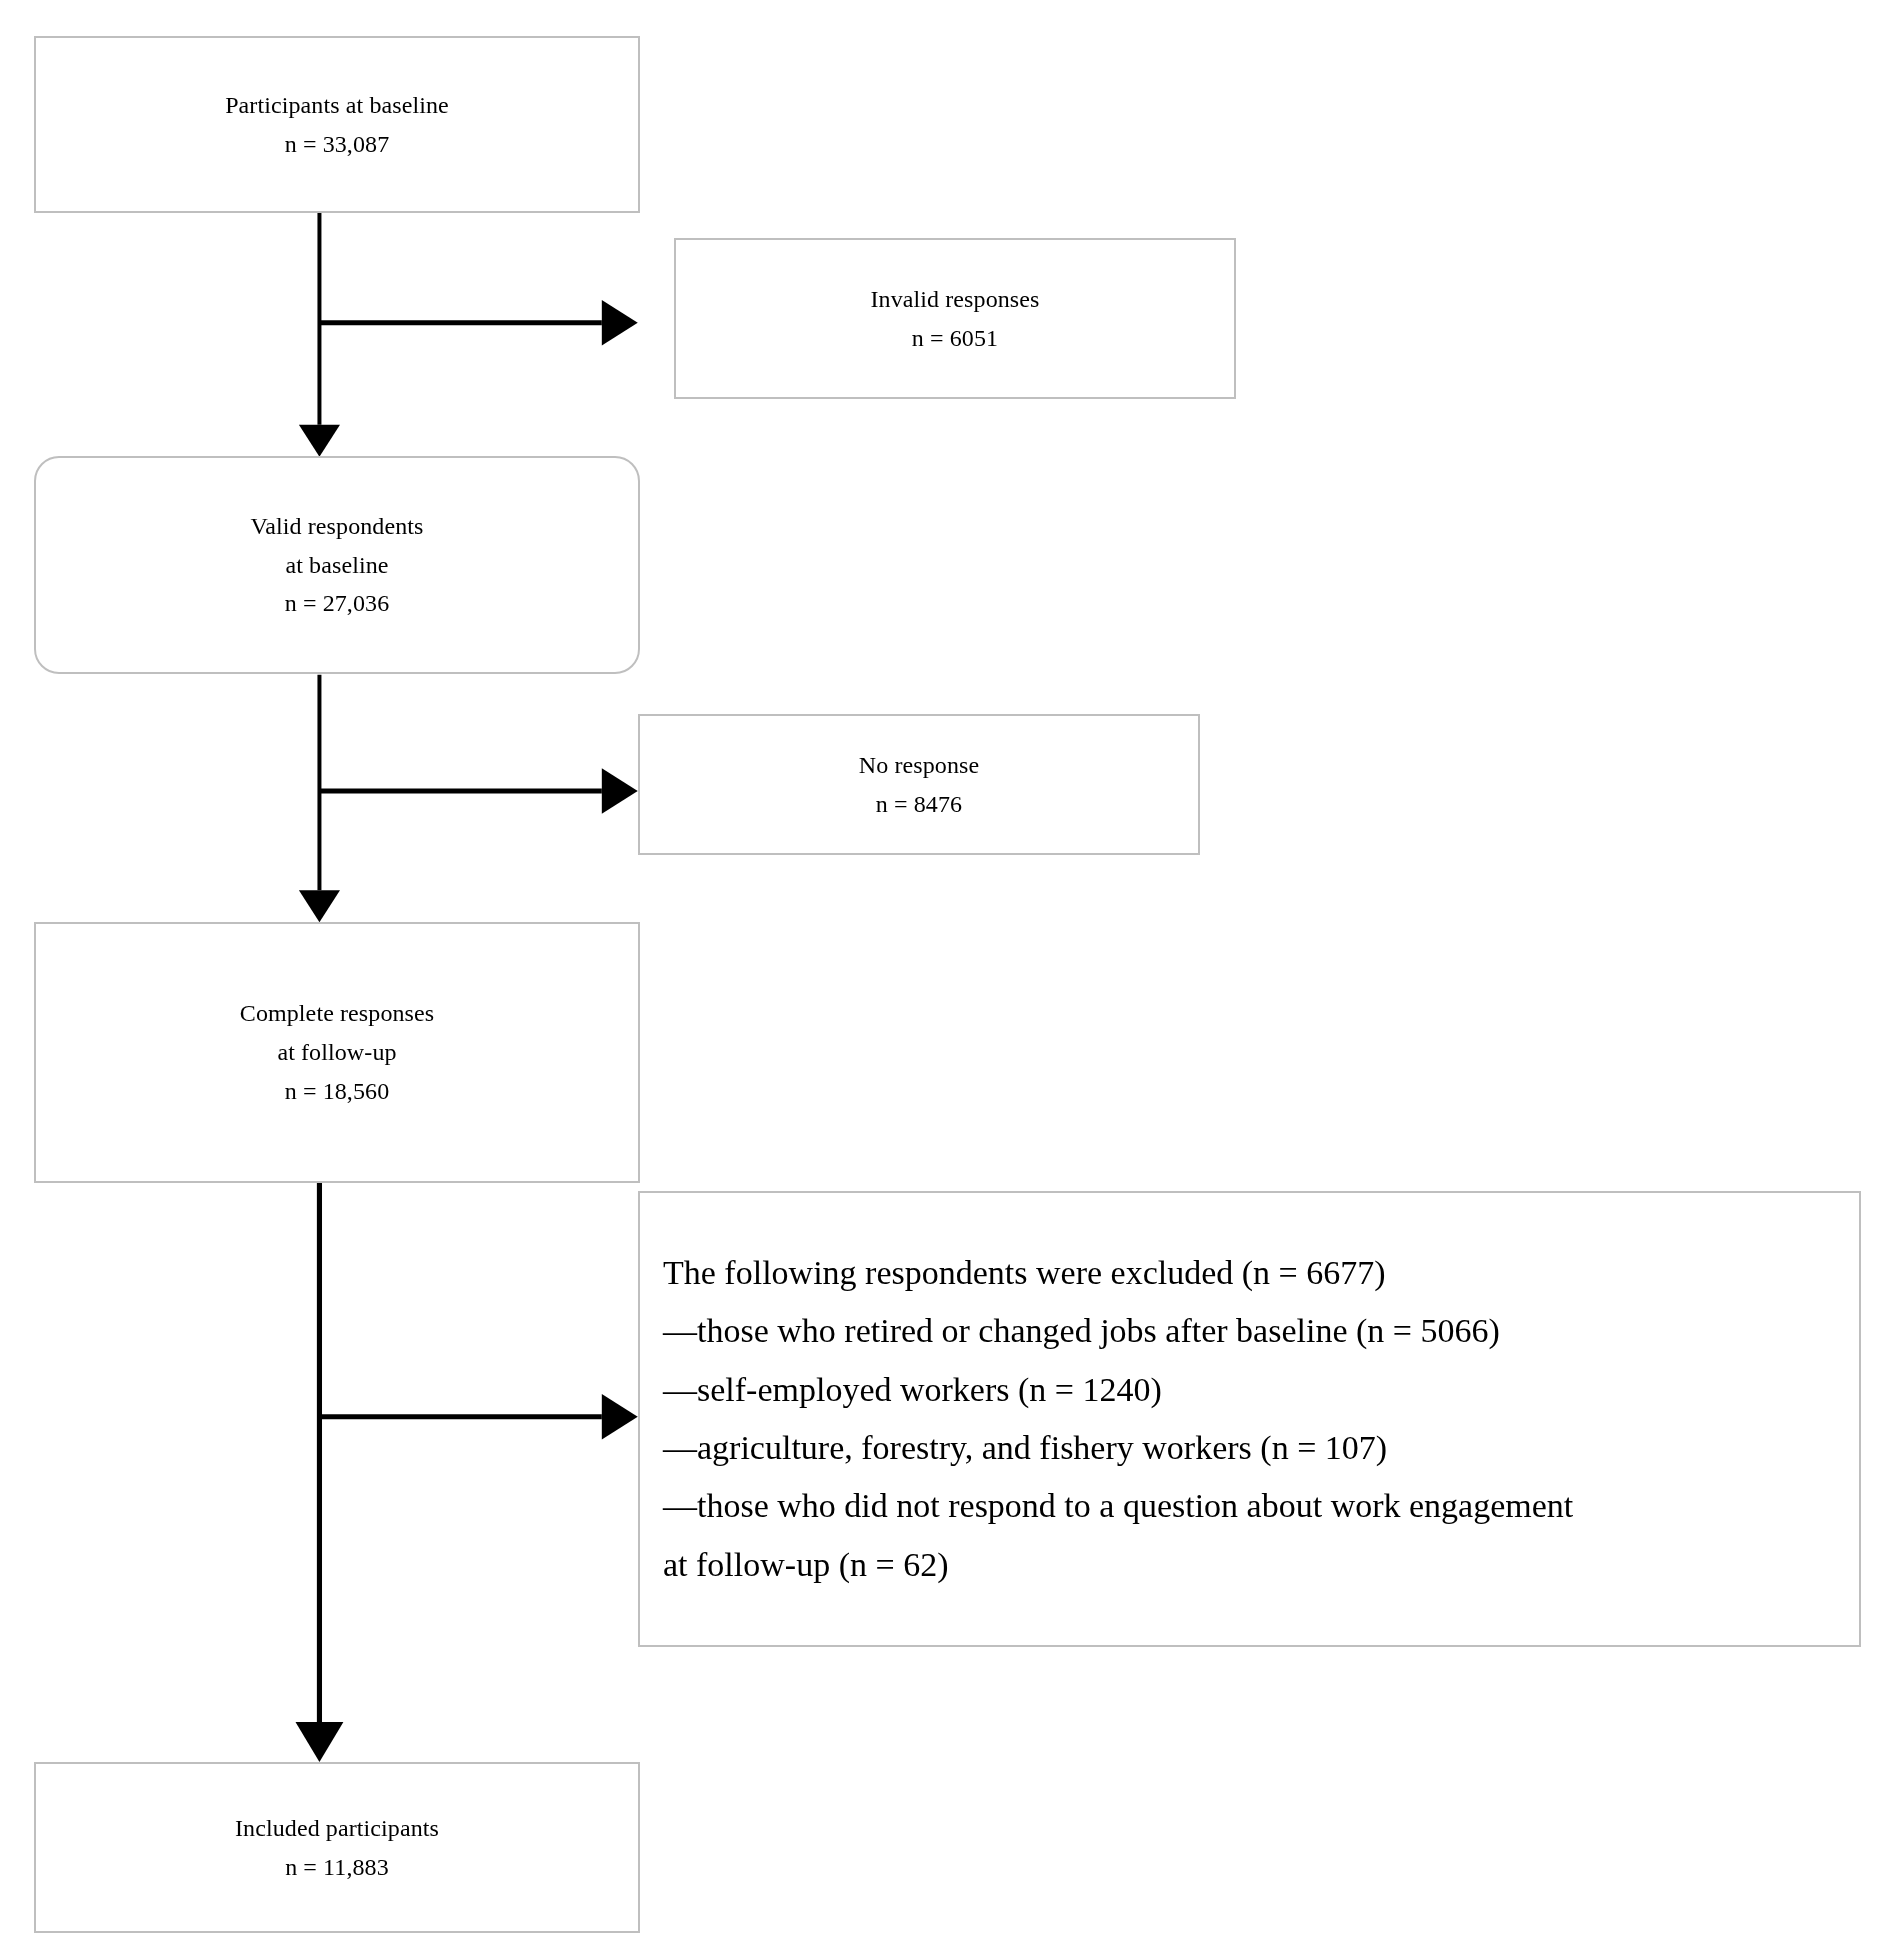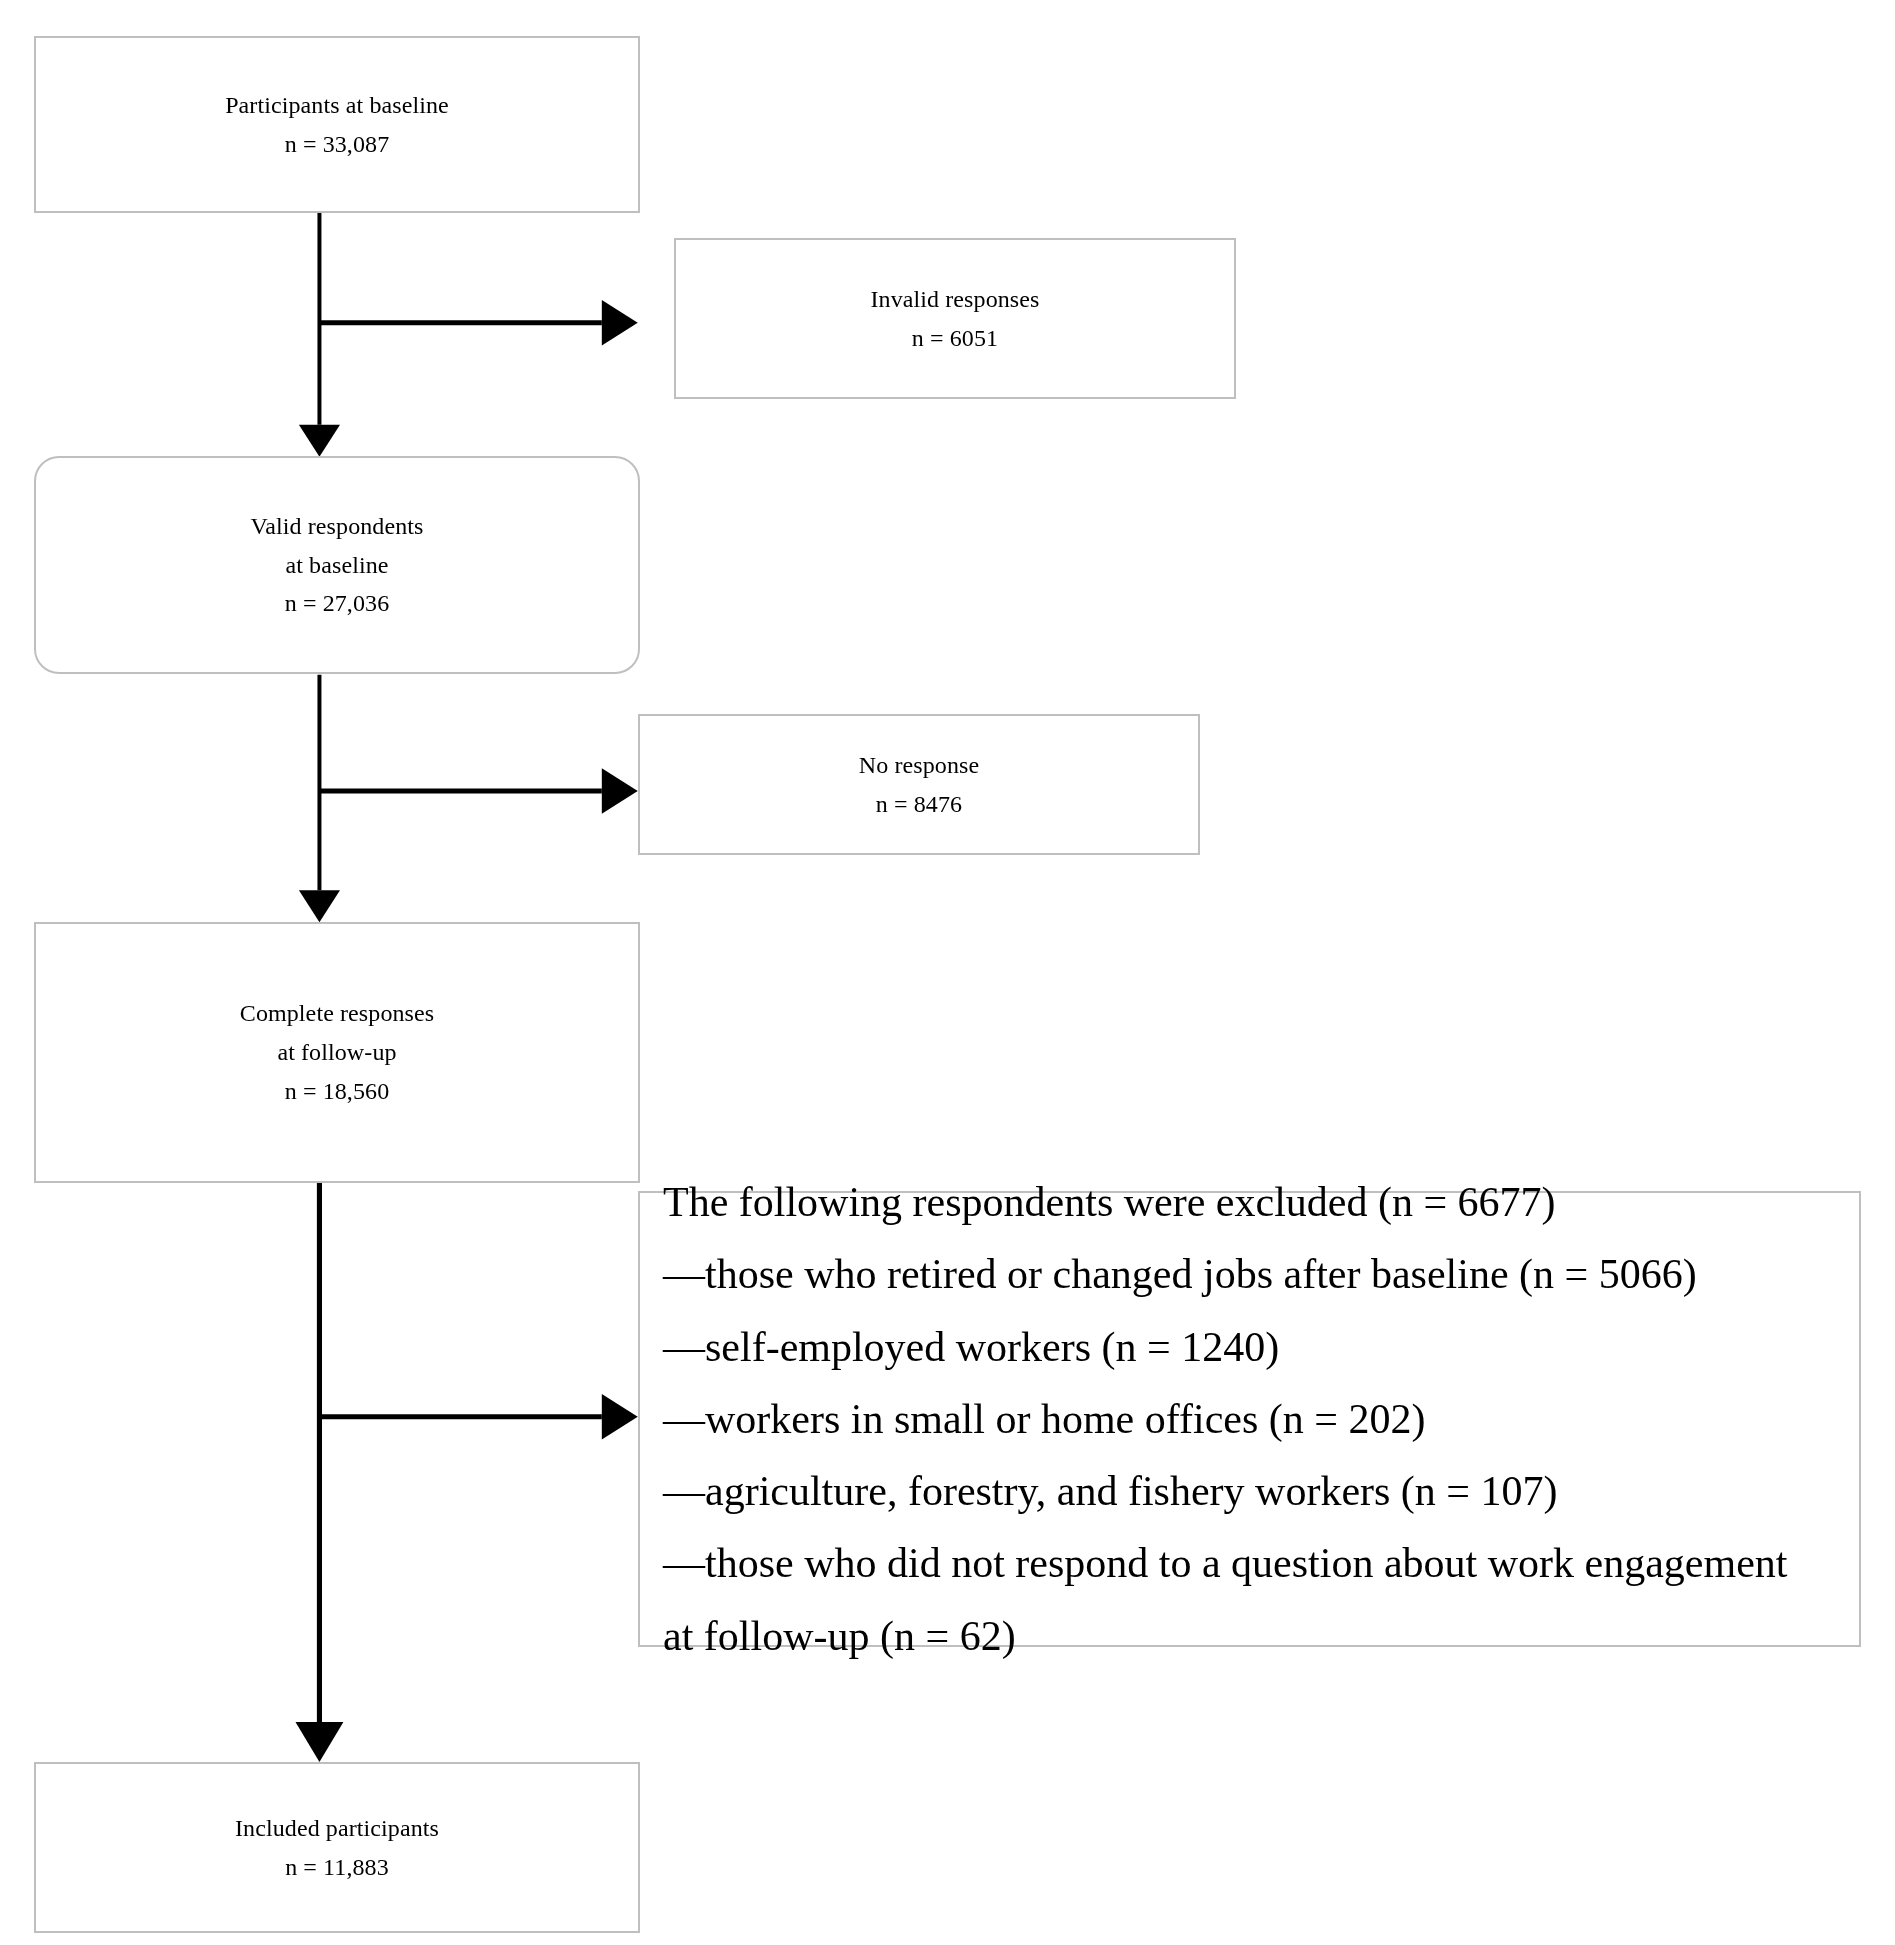--- a/index.html
+++ b/index.html
@@ -50,21 +50,21 @@
     background: #ffffff;
     border: 2.9px solid #bfbfbf;
     display: flex;
     flex-direction: column;
     align-items: flex-start;
     justify-content: center;
     padding: 17px 19.4px 17px 23px;
     z-index: 2;
   }
   .exclusion-box .line {
-    font-size: 42px;
+    font-size: 34px;
     line-height: 1.72;
     white-space: pre;
     text-align: right;
   }
 </style>
 </head>
 <body>
 
 <div id="flow-canvas">
 
@@ -130,21 +130,20 @@
   <div class="node-box" style="left:34px; top:922px; width:606px; height:261px;">
     <div class="line">Complete responses</div>
     <div class="line">at follow-up</div>
     <div class="line">n = 18,560</div>
   </div>
 
   <div class="exclusion-box" style="left:638px; top:1191px; width:1223px; height:456px;">
     <div class="line">The following respondents were excluded (n = 6677)</div>
     <div class="line">—those who retired or changed jobs after baseline (n = 5066)</div>
     <div class="line">—self-employed workers (n = 1240)</div>
-    <div class="line">—workers in small or home offices (n = 202)</div>
     <div class="line">—agriculture, forestry, and fishery workers (n = 107)</div>
     <div class="line">—those who did not respond to a question about work engagement</div>
     <div class="line">at follow-up (n = 62)</div>
   </div>
 
   <div class="node-box" style="left:34px; top:1762px; width:606px; height:171px;">
     <div class="line">Included participants</div>
     <div class="line">n = 11,883</div>
   </div>
 

